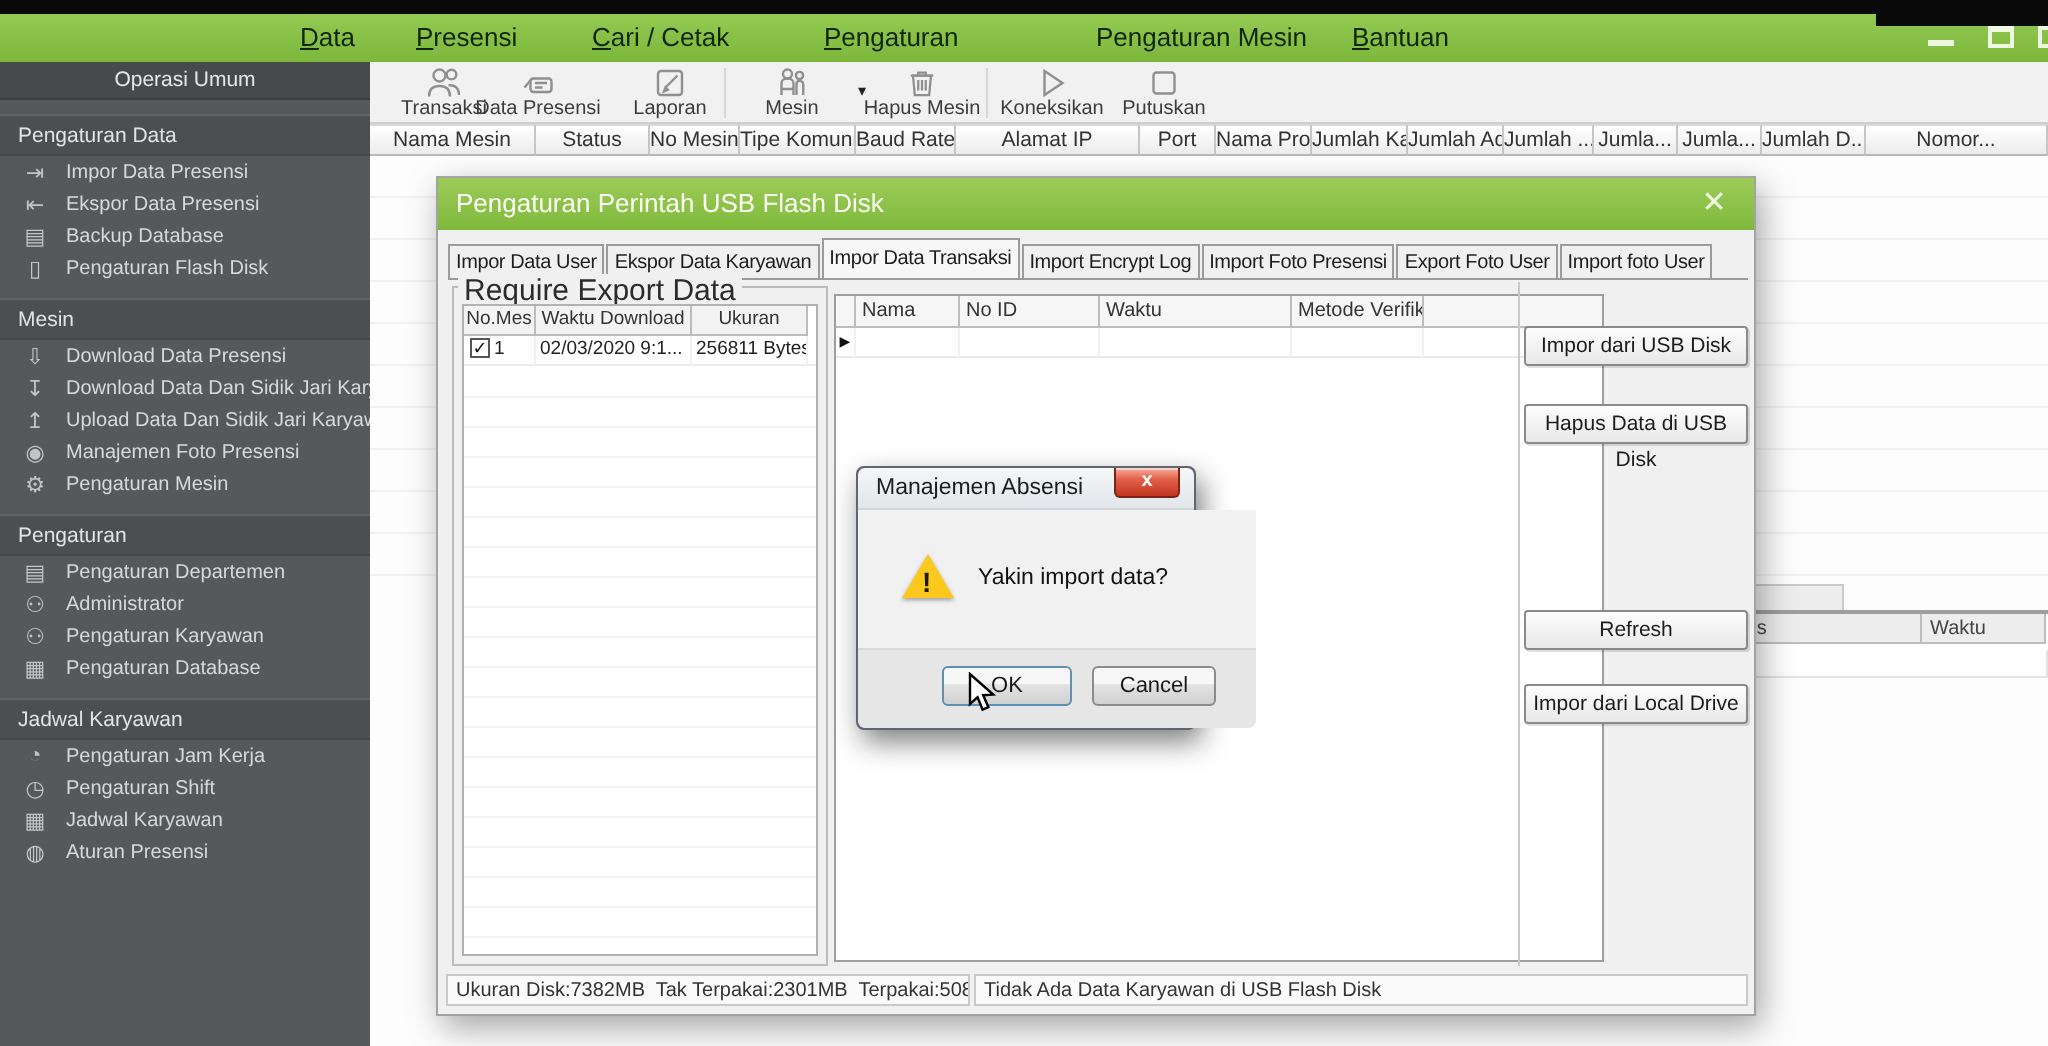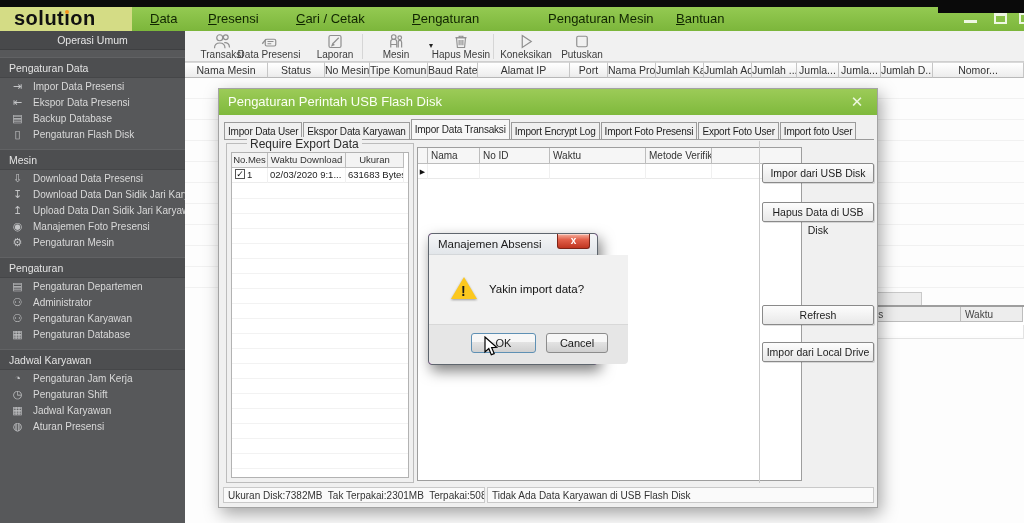--- a/index.html
+++ b/index.html
@@ -52,21 +52,21 @@
   .bg-row{height:14px;border-bottom:1px solid #e3e3e3;}
 
   
   .dialog{position:absolute;left:190px;top:88px;width:660px;height:420px;background:#f0f0f0;border:1px solid #a3a3a3;box-shadow:3px 6px 16px rgba(0,0,0,.35);margin-left:28px;}
   .dlg-title{position:absolute;left:0;top:0;width:658px;height:26px;background:linear-gradient(#9ccb58,#7fb93c);color:#fbfff4;font-size:13px;line-height:26px;padding-left:9px;}
   .dlg-close{position:absolute;right:10px;top:0;width:20px;height:26px;line-height:26px;text-align:center;font-size:15px;color:#eef8e0;cursor:default;}
   .dlg-tabs{position:absolute;left:5px;top:30px;width:650px;height:21px;border-bottom:1px solid #9b9b9b;white-space:nowrap;overflow:hidden;}
   .tab{display:inline-block;vertical-align:bottom;height:18px;line-height:18px;padding:0 3px;font-size:10px;letter-spacing:-.2px;color:#1e1e1e;background:#f0f0f0;border:1px solid #9b9b9b;border-bottom:none;margin-right:1px;}
   .tab.active{height:21px;line-height:20px;background:#f7f7f7;position:relative;z-index:2;border-bottom:1px solid #f7f7f7;}
   .groupbox{position:absolute;left:7px;top:54px;width:188px;height:340px;border:1px solid #bcbcbc;}
-  .gb-label{position:absolute;left:20px;top:-7px;background:#f0f0f0;padding:0 3px;font-size:12px;color:#2c2c2c;}
+  .gb-label{position:absolute;left:2px;top:-7px;background:#f0f0f0;padding:0 3px;font-size:15px;color:#2c2c2c;}
   .usb-table{position:absolute;left:4px;top:8px;width:178px;height:326px;background:#fff;border:1px solid #b2b2b2;}
   .usb-head{display:flex;height:15px;}
   .usb-th{height:15px;line-height:14px;font-size:9.5px;color:#333;background:#f3f3f3;border-right:1px solid #bdbdbd;border-bottom:1px solid #bdbdbd;text-align:center;white-space:nowrap;overflow:hidden;}
   .usb-row{display:flex;height:15px;border-bottom:1px solid #ececec;}
   .usb-td{height:15px;line-height:14px;font-size:9.5px;color:#222;border-right:1px solid #f0f0f0;white-space:nowrap;overflow:hidden;padding-left:2px;}
   .cb{display:inline-block;width:10px;height:10px;border:1px solid #555;background:#fff;font-size:9px;line-height:9px;text-align:center;color:#111;margin:1px 2px 0 1px;vertical-align:top;}
   .usb-lines{position:absolute;left:0;top:31px;width:176px;height:293px;background:repeating-linear-gradient(to bottom,#fff 0,#fff 14px,#f2f2f2 14px,#f2f2f2 15px);}
   .trans-table{position:absolute;left:198px;top:58px;width:385px;height:334px;background:#fff;border:1px solid #9e9e9e;}
   .trans-head{display:flex;height:16px;}
   .trans-th{height:16px;line-height:15px;font-size:10px;color:#333;background:#f6f6f6;border-right:1px solid #bdbdbd;border-bottom:1px solid #bdbdbd;padding-left:3px;white-space:nowrap;overflow:hidden;}
@@ -94,21 +94,20 @@
   .cursor{position:absolute;left:484px;top:336px;z-index:50;}
 </style>
 </head>
 <body>
 
 <div class="screen">
 
   <div class="black-strip"></div>
 
   <div class="titlebar">
-    <div class="logo"><span>solut</span><span class="logo-i"><span>ı</span><span class="dot"></span></span><span>on</span></div>
     <div class="menu-item" style="left:150px"><span class="u">D</span><span>ata</span></div>
     <div class="menu-item" style="left:208px"><span class="u">P</span><span>resensi</span></div>
     <div class="menu-item" style="left:296px"><span class="u">C</span><span>ari / Cetak</span></div>
     <div class="menu-item" style="left:412px"><span class="u">P</span><span>engaturan</span></div>
     <div class="menu-item" style="left:548px"><span class="u"></span><span>Pengaturan Mesin</span></div>
     <div class="menu-item" style="left:676px"><span class="u">B</span><span>antuan</span></div>
   </div>
   <div class="win-min"></div>
   <div class="win-max"></div>
   <div class="win-close-sliver"></div>
@@ -305,21 +304,21 @@
       <span class="gb-label">Require Export Data</span>
       <div class="usb-table">
         <div class="usb-head">
           <span class="usb-th" style="width:36px">No.Mes</span>
           <span class="usb-th" style="width:78px">Waktu Download</span>
           <span class="usb-th" style="width:58px">Ukuran</span>
         </div>
         <div class="usb-row">
           <span class="usb-td" style="width:36px"><span class="cb">✓</span><span>1</span></span>
           <span class="usb-td" style="width:78px">02/03/2020 9:1...</span>
-          <span class="usb-td" style="width:58px">631683 Bytes</span>
+          <span class="usb-td" style="width:58px">256811 Bytes</span>
         </div>
         <div class="usb-lines"></div>
       </div>
     </div>
 
     <div class="trans-table">
       <div class="trans-head">
         <span class="trans-th" style="width:10px;padding-left:0"></span>
         <span class="trans-th" style="width:52px">Nama</span>
         <span class="trans-th" style="width:70px">No ID</span>

